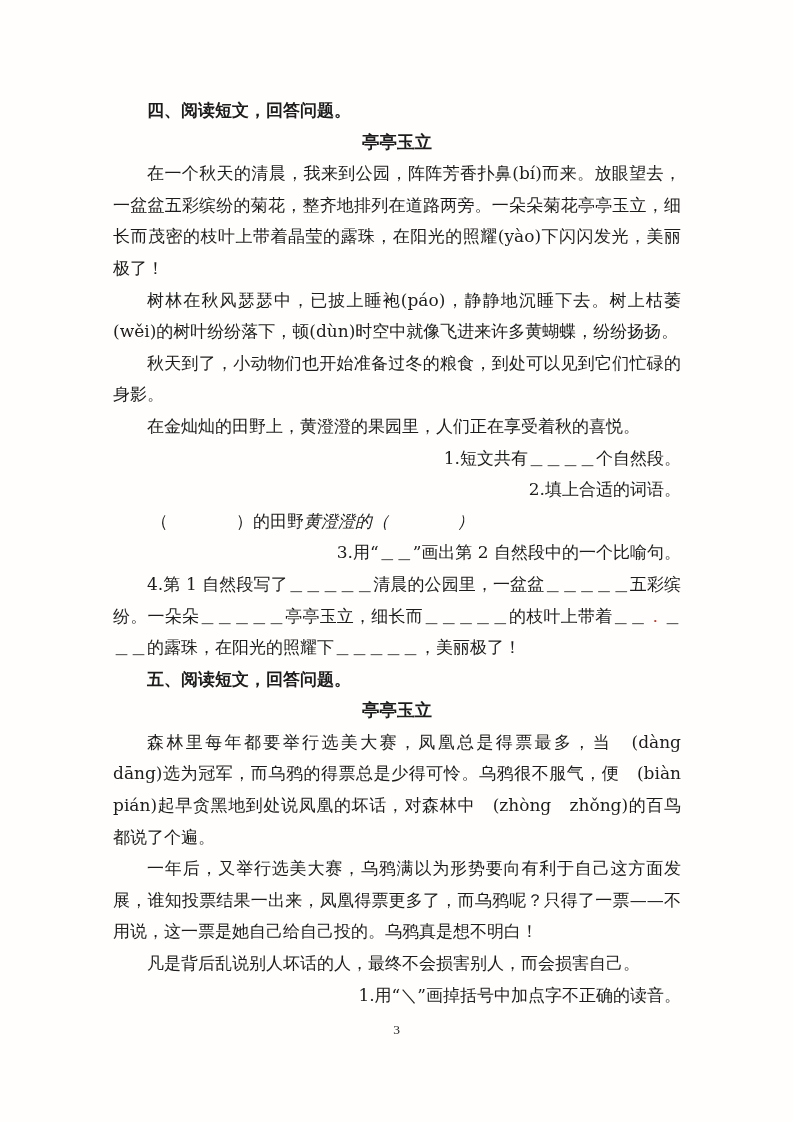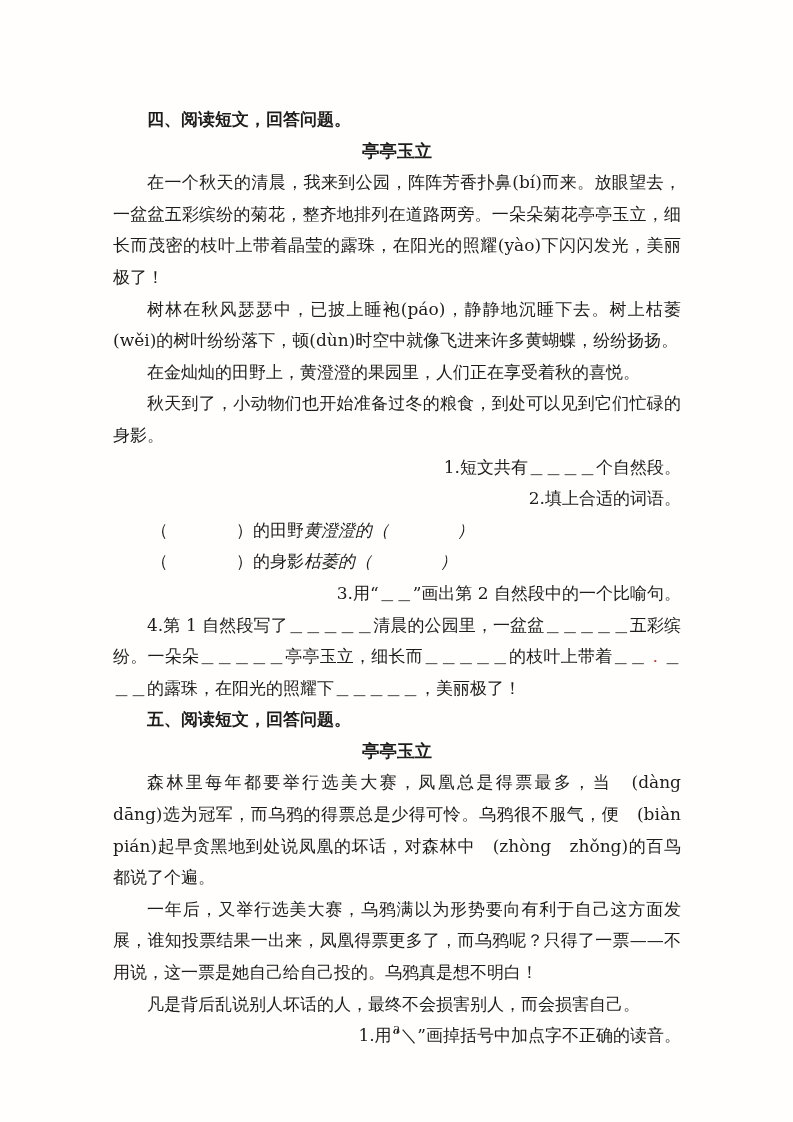--- a/index.html
+++ b/index.html
@@ -6,21 +6,21 @@
   .page {
     position:relative;
     width:793px; height:1122px;
     background:#fffefc;
     overflow:hidden;
     font-family:"DejaVu Serif", serif;
     color:#1c1c1c;
   }
   .content {
     position:absolute;
-    left:113px; top:104px; width:568px;
+    left:113px; top:95px; width:568px;
     font-size:17px;
     line-height:31.6px;
     text-align:justify;
   }
   .content p, .content h3 { margin:0; padding:0; }
   .hdr {
     font-family:"Liberation Sans","DejaVu Sans",sans-serif;
     font-weight:bold;
     text-indent:2em;
     text-align:left;
@@ -51,33 +51,29 @@
 <body>
 
 <div class="page">
   <div class="content">
 
     <p class="hdr">四、阅读短文，回答问题。</p>
     <h3 class="ttl">亭亭玉立</h3>
 
     <p class="indent">在一个秋天的清晨，我来到公园，阵阵芳香扑鼻(bí)而来。放眼望去，一盆盆五彩缤纷的菊花，整齐地排列在道路两旁。一朵朵菊花亭亭玉立，细长而茂密的枝叶上带着晶莹的露珠，在阳光的照耀(yào)下闪闪发光，美丽极了！</p>
     <p class="indent">树林在秋风瑟瑟中，已披上睡袍(páo)，静静地沉睡下去。树上枯萎(wěi)的树叶纷纷落下，顿(dùn)时空中就像飞进来许多黄蝴蝶，纷纷扬扬。</p>
+    <p class="indent">秋天到了，小动物们也开始准备过冬的粮食，到处可以见到它们忙碌的身影。</p>
     <p class="indent">在金灿灿的田野上，黄澄澄的果园里，人们正在享受着秋的喜悦。</p>
-    <p class="indent">秋天到了，小动物们也开始准备过冬的粮食，到处可以见到它们忙碌的身影。</p>
 
     <p class="q">1.短文共有＿＿＿＿个自然段。</p>
     <p class="q">2.填上合适的词语。</p>
 
     <div class="fillrow">
       <span class="fc1">（　　　　）的田野</span>
       <span class="fc2">黄澄澄的（　　　　）</span>
-    </div>
-    <div class="fillrow">
-      <span class="fc1">（　　　　）的身影</span>
-      <span class="fc2">枯萎的（　　　　）</span>
     </div>
 
     <p class="q">3.用“＿＿”画出第 2 自然段中的一个比喻句。</p>
 
     <p class="indent"><span>4.第 1 自然段写了＿＿＿＿＿清晨的公园里，一盆盆＿＿＿＿＿五彩缤纷。一朵朵＿＿＿＿＿亭亭玉立，细长而＿＿＿＿＿的枝叶上带着＿＿</span><span class="red-dot">．</span><span>＿＿＿的露珠，在阳光的照耀下＿＿＿＿＿，美丽极了！</span></p>
 
     <p class="hdr">五、阅读短文，回答问题。</p>
     <h3 class="ttl">亭亭玉立</h3>
 
     <p class="indent">森林里每年都要举行选美大赛，凤凰总是得票最多，当　(dàng　dāng)选为冠军，而乌鸦的得票总是少得可怜。乌鸦很不服气，便　(biàn　pián)起早贪黑地到处说凤凰的坏话，对森林中　(zhòng　zhǒng)的百鸟都说了个遍。</p>

